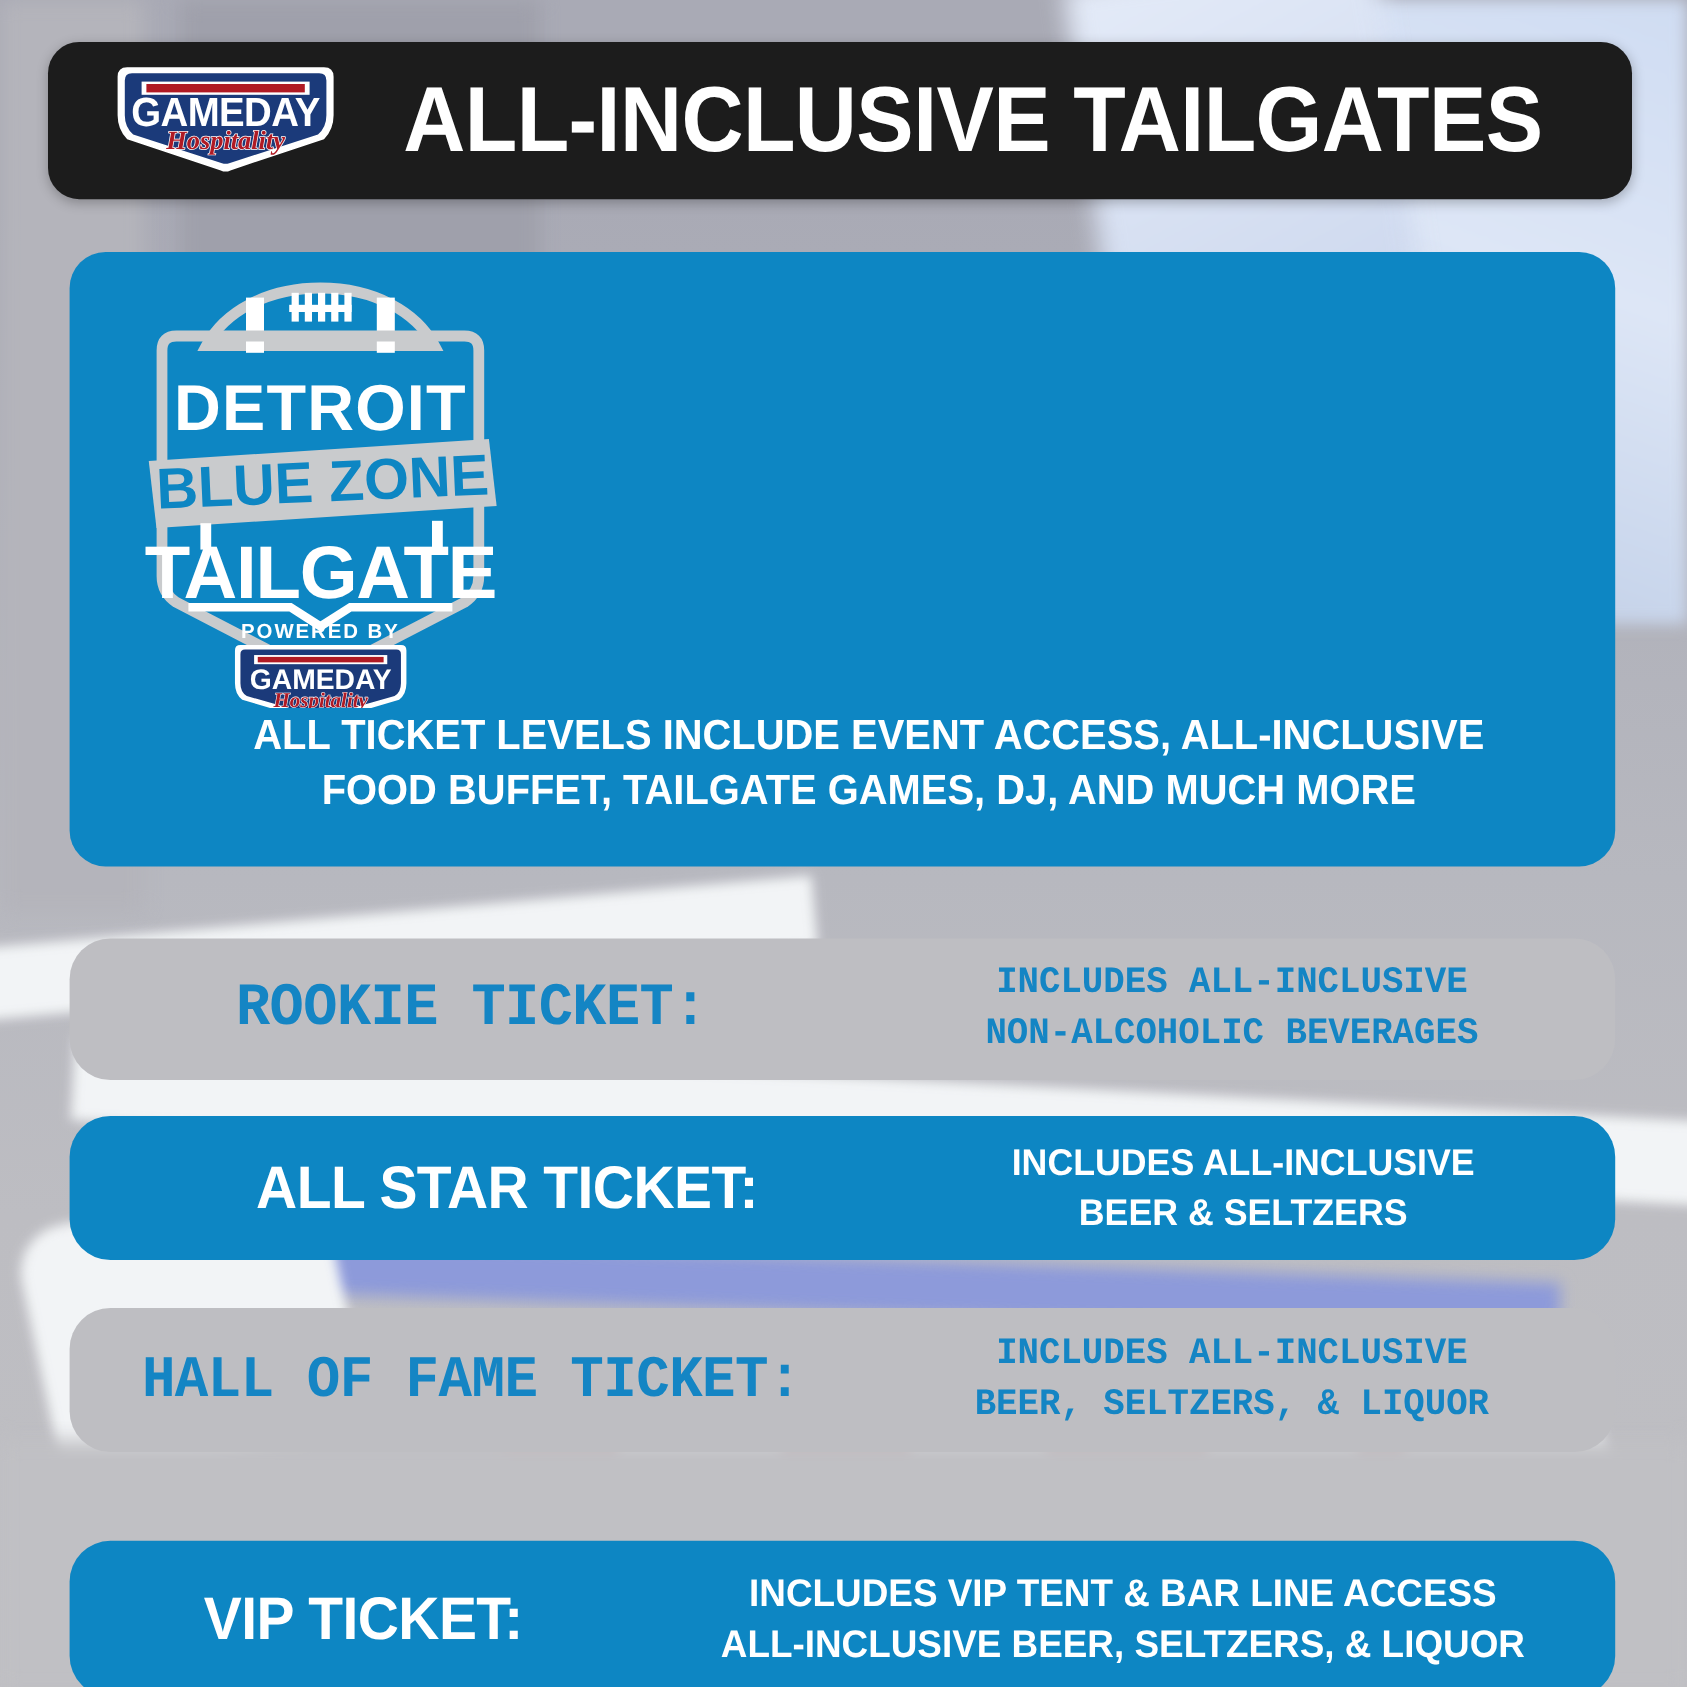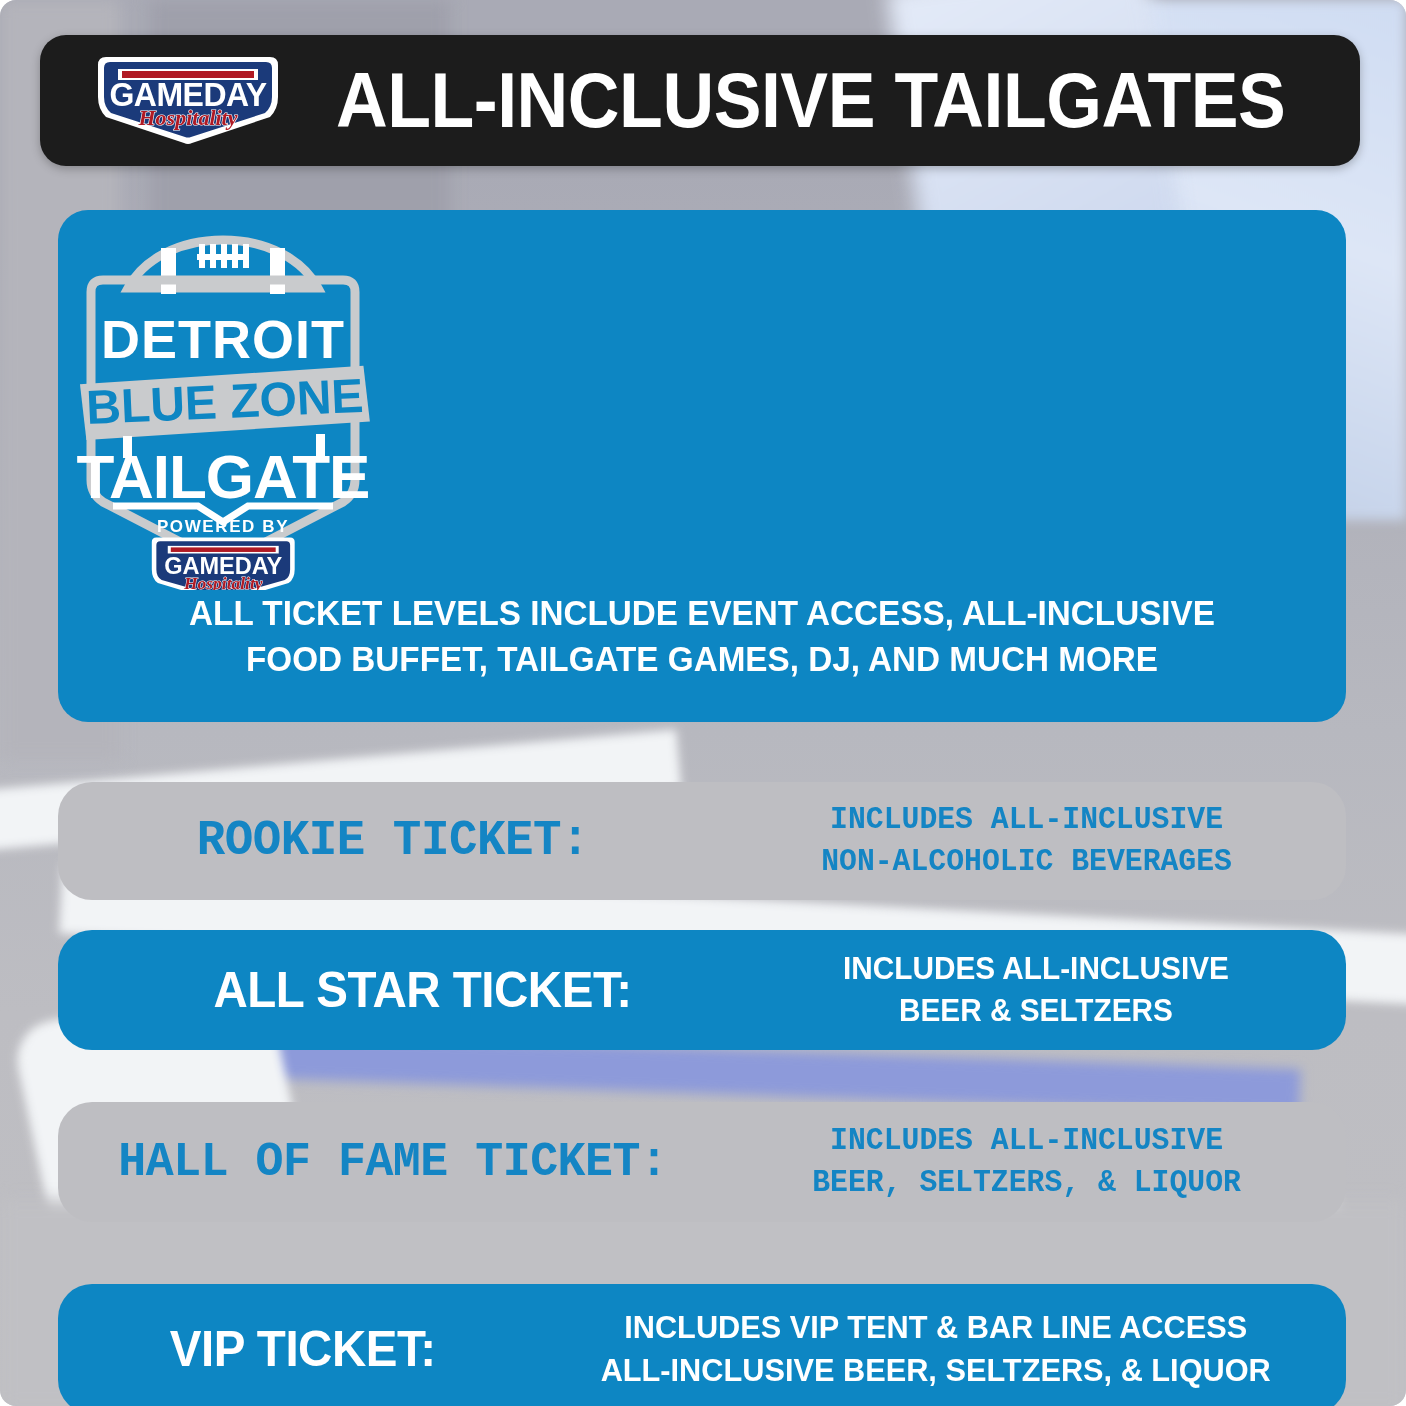--- a/index.html
+++ b/index.html
@@ -16,21 +16,20 @@
     width:1406px; height:1406px;
     background:
       linear-gradient(180deg,
         #a9aab5 0%,
         #a9aab5 12%,
         #b0b1ba 32%,
         #b7b8bf 52%,
         #bdbdc2 72%,
         #bfbfc3 100%);
     overflow:hidden;
-    border-radius:16px;
   }
   
   .bg-sky {
     position:absolute; top:0; right:0;
     width:430px; height:520px;
     background:linear-gradient(200deg,#cfdcf2 0%,#dde6f6 40%,#c9d6ec 75%,#bcc3d4 100%);
     filter:blur(6px);
   }
   .bg-sky2 {
     position:absolute; top:-30px; right:240px;
@@ -84,20 +83,21 @@
 
   
   .gd-logo { position:relative; display:block; }
 
   
   .blue-panel {
     position:absolute; left:58px; top:210px;
     width:1288px; height:512px;
     background:#0d86c3;
     border-radius:30px;
+    padding-left:44px;
   }
   .panel-top {
     display:flex; align-items:center;
     padding:14px 0 0 0;
     height:380px;
   }
   .bz-logo-wrap {
     width:330px; min-width:330px;
     display:flex; align-items:center; justify-content:center;
     padding-top:6px;
@@ -170,21 +170,21 @@
     transform:scaleX(.96);
     padding-right:22px;
   }
   .tier.grey .tier-desc { color:#1485c4; }
   .tier.blue .tier-desc { color:#ffffff; }
 
   .tier-desc span { display:block; white-space:nowrap; }
 
   #tier-rookie { top:782px; height:118px; }
   #tier-allstar{ top:930px; height:120px;padding-left:40px; }
-  #tier-hof    { top:1090px; height:120px;margin-top:12px; }
+  #tier-hof    { top:1090px; height:120px; }
   #tier-vip    { top:1284px; height:130px; }
 
   #tier-vip .tier-name { width:38%; }
   #tier-vip .tier-desc { font-size:32px; }
   #tier-hof .tier-name { font-size:49px; }
 </style>
 </head>
 <body>
 
 <div id="poster">

